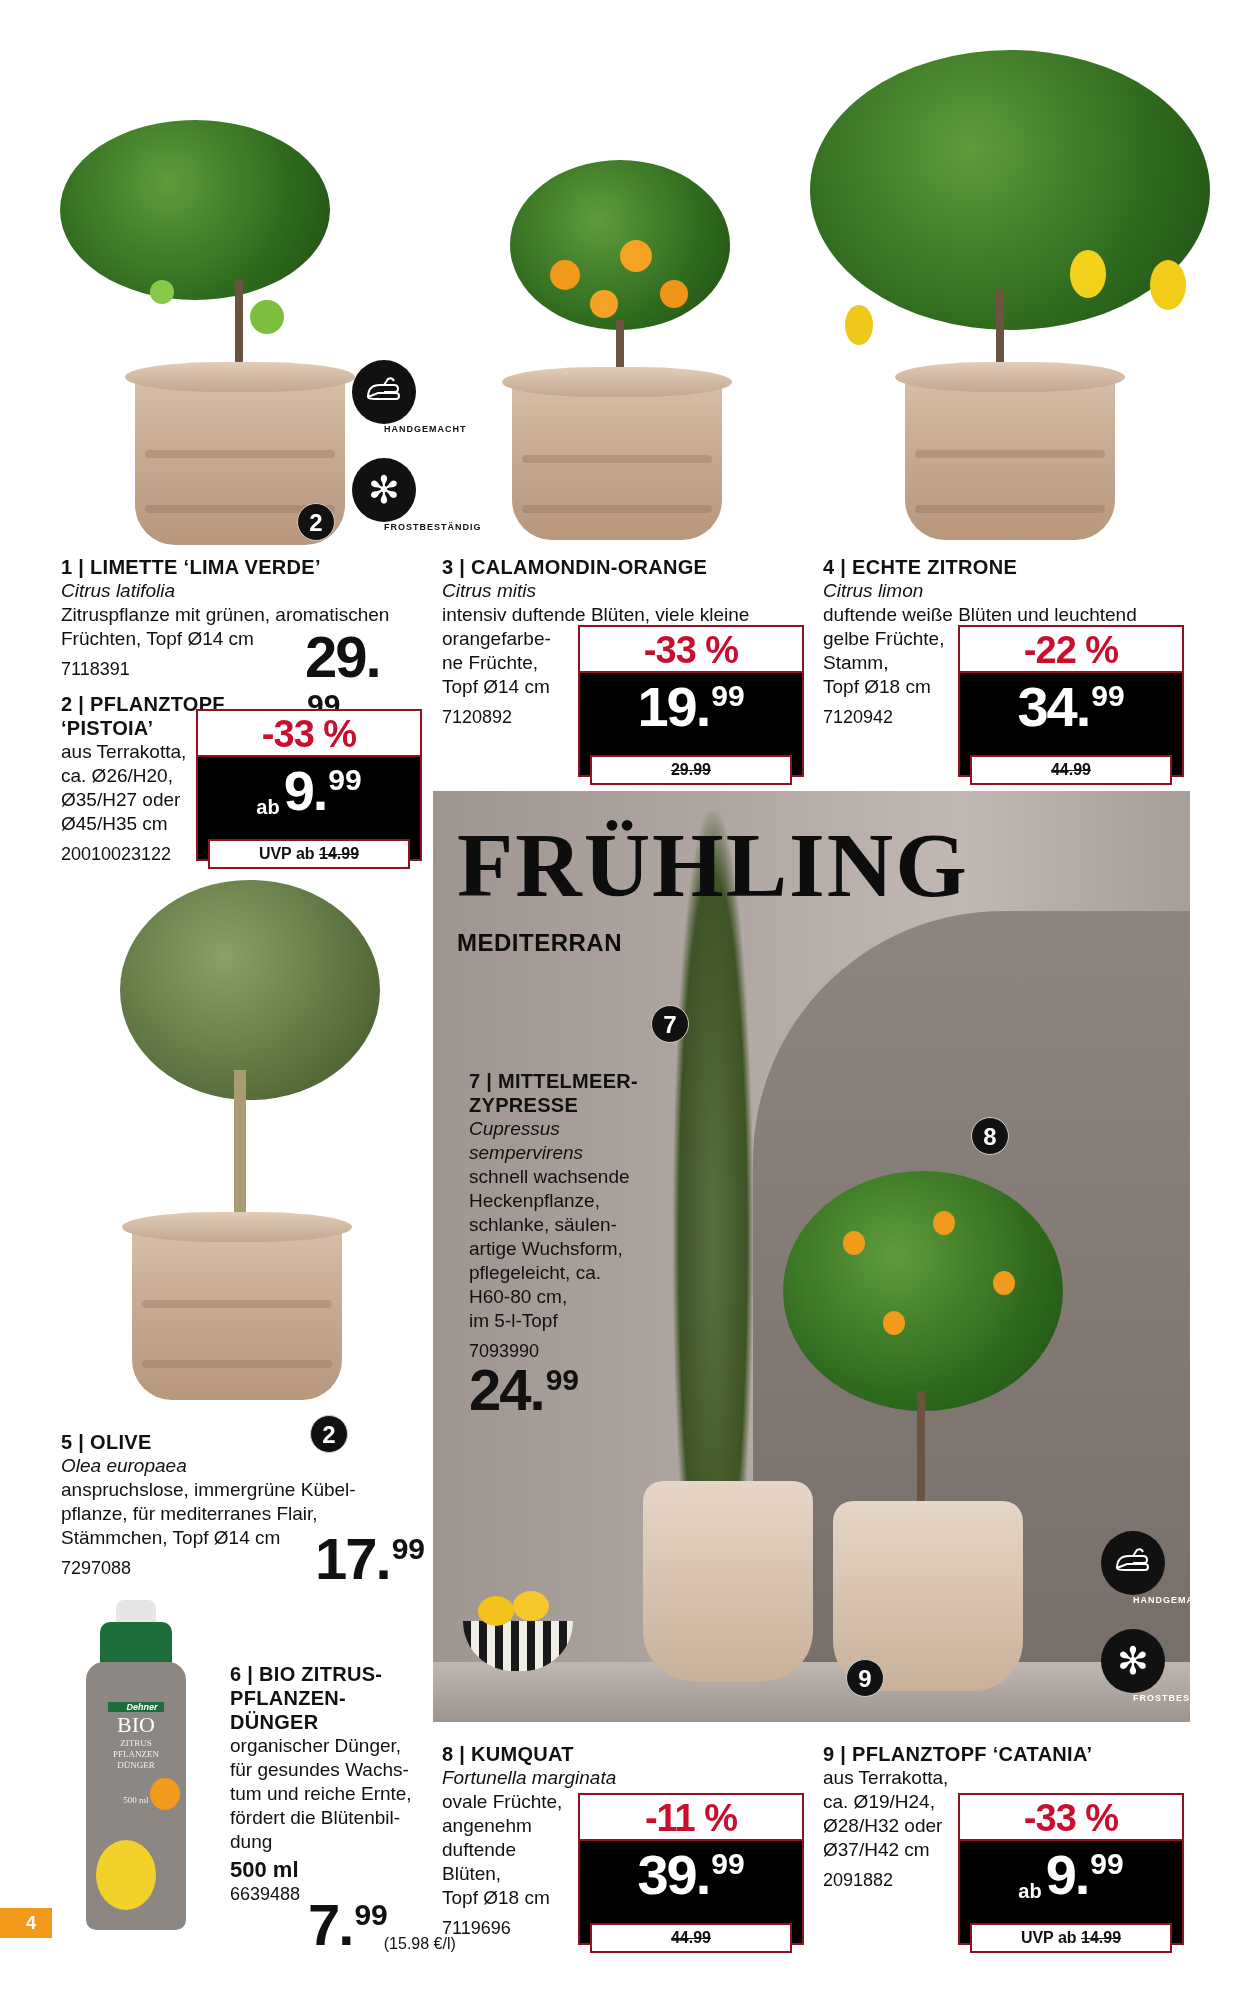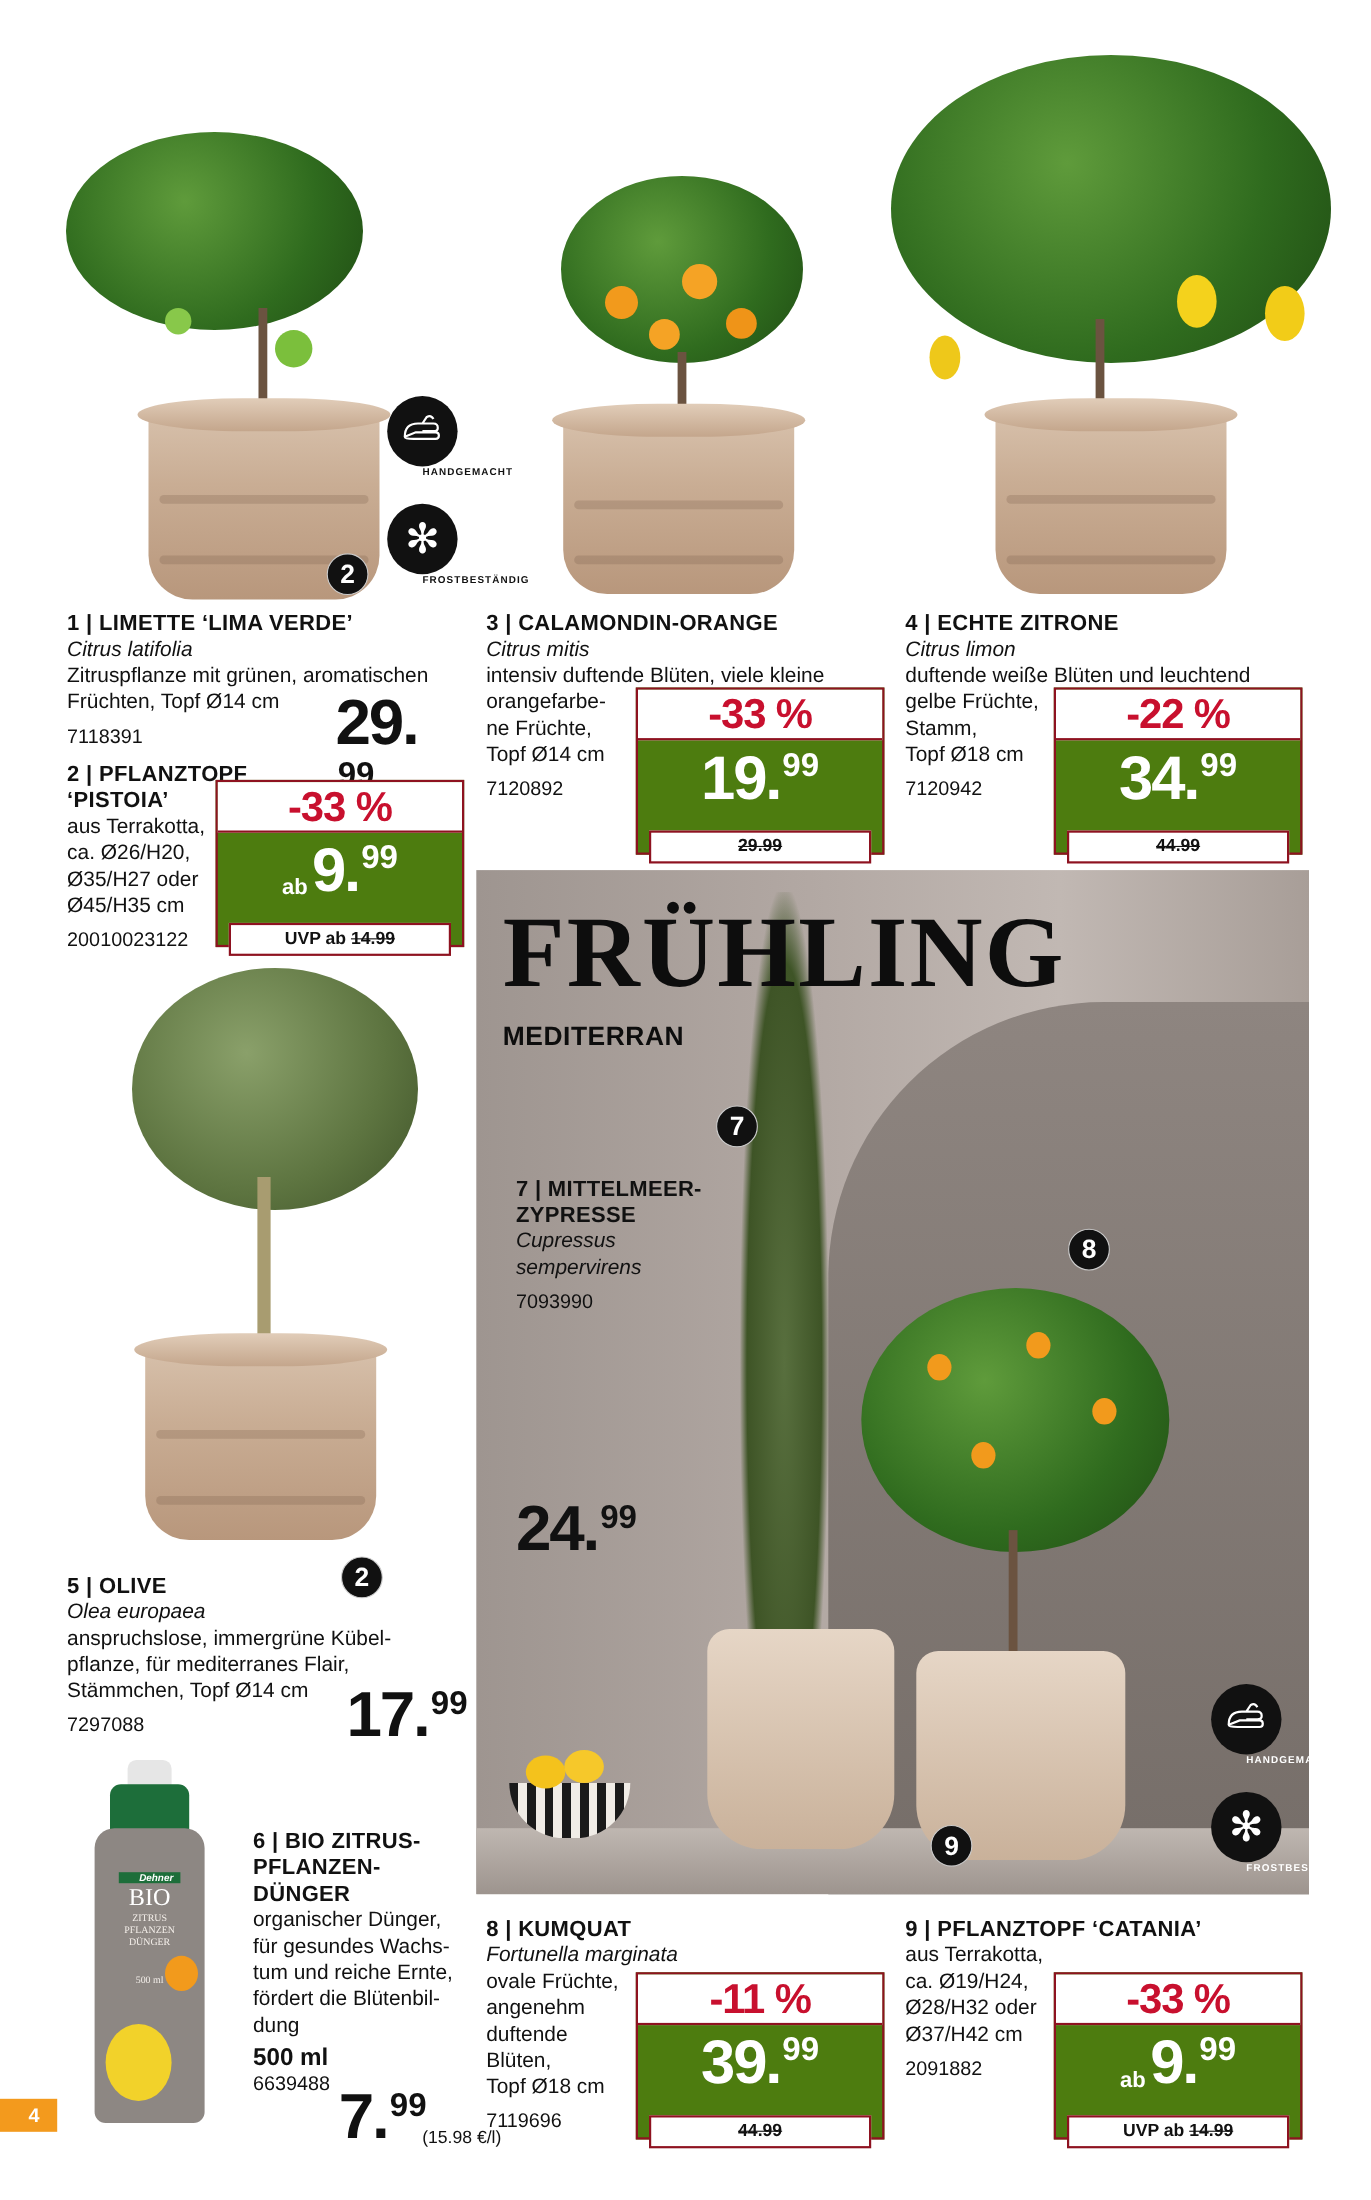--- a/index.html
+++ b/index.html
@@ -16,21 +16,21 @@
   .pnum { margin-top: 6px; font-size: 18px; }
   .pvol { font-weight: 700; font-size: 22px; margin-top: 4px; }
 
   
   .bigprice { position: absolute; font-weight: 700; color: #111; display: flex; align-items: flex-start; line-height: 1; }
   .bigprice .euro { font-size: 58px; letter-spacing: -2px; }
   .bigprice .cents { font-size: 30px; margin-top: 4px; margin-left: 2px; }
   .bigprice .unit { font-size: 16px; font-weight: 400; align-self: flex-end; margin-left: -4px; margin-bottom: 2px; }
 
   
-  .salebox { position: absolute; width: 226px; height: 152px; border: 2px solid #8e1220; background: #4d7c0f; }
+  .salebox { position: absolute; width: 226px; height: 152px; border: 2px solid #8e1220; background: #000000; }
   .salebox .pct { height: 46px; background: #fff; color: #c8102e; font-weight: 700; font-size: 38px; line-height: 46px; text-align: center; letter-spacing: -1px; border-bottom: 2px solid #8e1220; }
   .salebox .saleprice { position: relative; height: 64px; color: #fff; font-weight: 700; display: flex; justify-content: center; align-items: flex-start; line-height: 1; padding-top: 6px; }
   .salebox .saleprice .ab { font-size: 20px; align-self: flex-end; margin-right: 4px; margin-bottom: 4px; }
   .salebox .saleprice .euro { font-size: 56px; letter-spacing: -2px; }
   .salebox .saleprice .cents { font-size: 30px; margin-left: 2px; margin-top: 2px; }
   .salebox .oldprice { position: absolute; left: 10px; right: 10px; bottom: -10px; height: 30px; background: #fff; border: 2px solid #8e1220; text-align: center; font-weight: 700; font-size: 16px; line-height: 26px; color: #111; }
   .salebox .oldprice .strike { text-decoration: line-through; }
 
   
   .numcircle { position: absolute; width: 38px; height: 38px; border-radius: 50%; background: #111; color: #fff; font-weight: 700; font-size: 24px; line-height: 38px; text-align: center; border: 1px solid #ccc; }
@@ -266,20 +266,27 @@
   <div class="fruit" style="left:80px;top:800px;width:36px;height:30px;background:#f6c82a;"></div>
 
   <div class="title-fruhling">FRÜHLING</div>
   <div class="title-medit">MEDITERRAN</div>
 
   <div class="pblock" style="left:36px;top:278px;width:220px;">
     <div class="ptitle">7 | MITTELMEER-</div>
     <div class="ptitle">ZYPRESSE</div>
     <div class="platin pdesc">Cupressus
 sempervirens</div>
+    <div class="pdesc">schnell wachsende
+Heckenpflanze,
+schlanke, säulen-
+artige Wuchsform,
+pflegeleicht, ca.
+H60-80 cm,
+im 5-l-Topf</div>
     <div class="pnum">7093990</div>
   </div>
   <div class="bigprice" style="left:36px;top:570px;">
     <span class="euro">24.</span>
     <span class="cents">99</span>
   </div>
 
   <div class="numcircle" style="left:218px;top:214px;">7</div>
   <div class="numcircle" style="left:538px;top:326px;">8</div>
   <div class="numcircle" style="left:413px;top:868px;">9</div>

